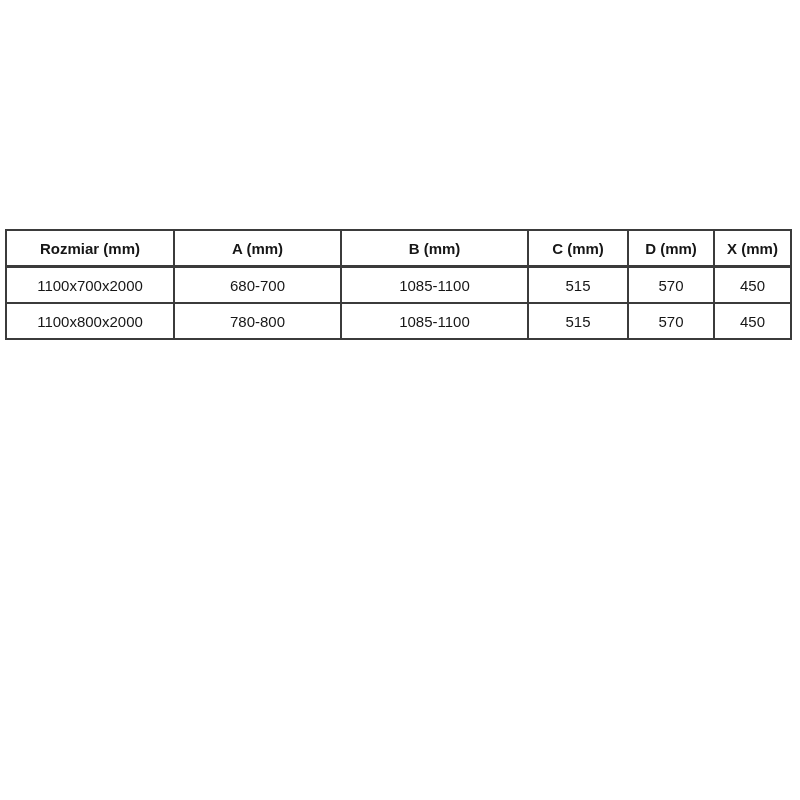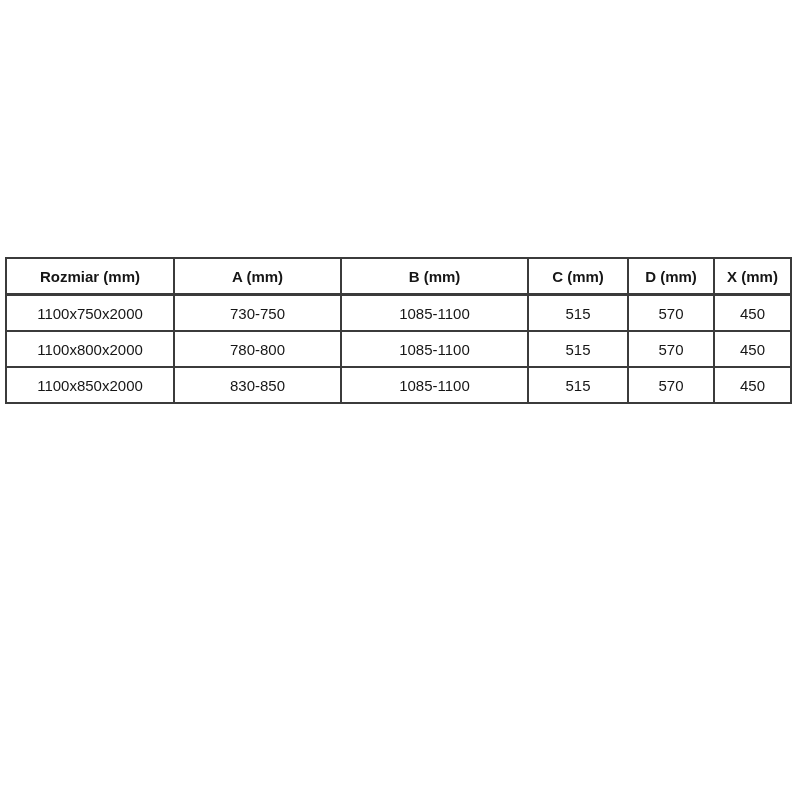--- a/index.html
+++ b/index.html
@@ -14,21 +14,20 @@
     position: relative;
     width: 800px;
     height: 800px;
     background: #ffffff;
   }
   .dim-table-wrap {
     position: absolute;
     left: 5px;
     top: 229px;
     width: 635px;
-    margin-top: 28px;
   }
   table.dim-table {
     border-collapse: collapse;
     table-layout: fixed;
     width: 785px;
     background: #ffffff;
   }
   table.dim-table col.c1 { width: 168px; }
   table.dim-table col.c2 { width: 167px; }
   table.dim-table col.c3 { width: 187px; }
@@ -75,39 +74,31 @@
             <th>Rozmiar (mm)</th>
             <th>A (mm)</th>
             <th>B (mm)</th>
             <th>C (mm)</th>
             <th>D (mm)</th>
             <th>X (mm)</th>
           </tr>
       </thead>
       <tbody>
           <tr>
-            <td>1100x750x2000</td>
-            <td>730-750</td>
+            <td>1100x700x2000</td>
+            <td>680-700</td>
             <td>1085-1100</td>
             <td>515</td>
             <td>570</td>
             <td>450</td>
           </tr>
           <tr>
             <td>1100x800x2000</td>
             <td>780-800</td>
             <td>1085-1100</td>
             <td>515</td>
             <td>570</td>
             <td>450</td>
           </tr>
-          <tr>
-            <td>1100x850x2000</td>
-            <td>830-850</td>
-            <td>1085-1100</td>
-            <td>515</td>
-            <td>570</td>
-            <td>450</td>
-          </tr>
         </tbody>
     </table>
   </div>
 </div>
 
 </body></html>

